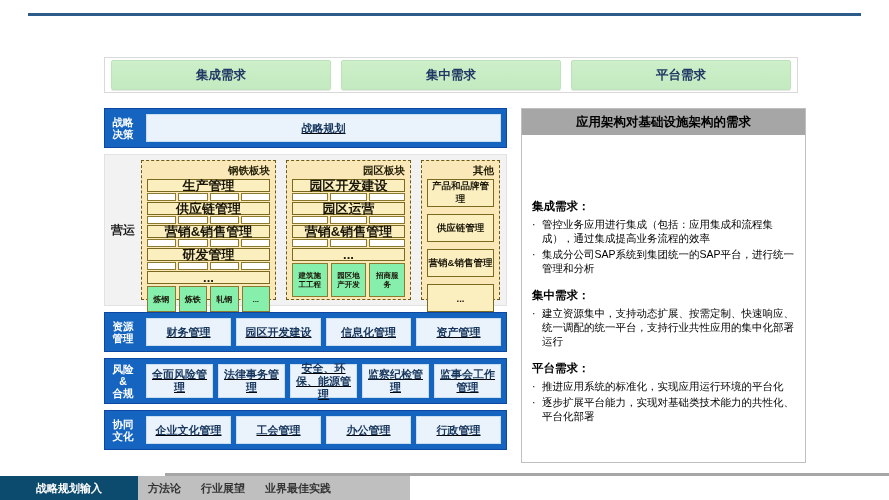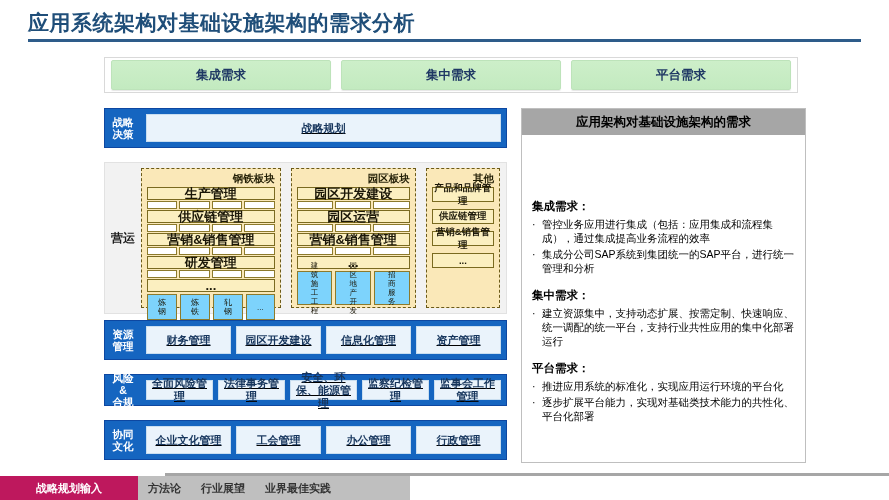--- a/index.html
+++ b/index.html
@@ -39,21 +39,21 @@
   }
 
   
   #left-panel{position:absolute;left:104px;top:108px;width:403px;height:355px;}
 
   .band{
     display:flex;align-items:stretch;
     background:#1565C0;
     border:1px solid #0D47A1;
     box-sizing:border-box;
-    margin-bottom:14px;
+    margin-bottom:6px;
   }
   .band-label{
     width:36px;flex:0 0 36px;
     display:flex;align-items:center;justify-content:center;
     color:#ffffff;font-size:10.5px;font-weight:bold;line-height:12px;
     text-align:center;
   }
   .band-items{
     flex:1;display:flex;align-items:stretch;gap:5px;
     padding:5px 5px;box-sizing:border-box;text-decoration:underline;
@@ -61,21 +61,21 @@
   .cell{
     flex:1;background:#EAF3FB;border:1px solid #C9DEF0;
     display:flex;align-items:center;justify-content:center;
     text-align:center;
     font-size:11px;font-weight:bold;color:#17365D;line-height:13px;
     padding:2px 1px;box-sizing:border-box;
   }
 
   #band-strategy{height:40px;}
   #band-resource{height:40px;}
-  #band-risk{height:32px;}
+  #band-risk{height:46px;}
   #band-culture{height:40px;}
 
   
   #ops-band{
     display:flex;align-items:stretch;
     background:#F2F2F2;border:1px solid #E2E2E2;
     height:152px;box-sizing:border-box;margin-bottom:6px;
   }
   #ops-label{
     width:36px;flex:0 0 36px;
@@ -106,31 +106,31 @@
     box-sizing:border-box;
   }
   .conn-row{
     display:flex;height:8px;margin:1px 0;gap:2px;
   }
   .conn-cell{
     flex:1;background:#ffffff;border:1px solid #8C7A2C;box-sizing:border-box;
   }
   .leaf-row{display:flex;gap:3px;height:26px;margin-top:2px;}
   .leaf{
-    flex:1;background:#7dd3fc;border:1px solid #8C7A2C;
-    display:flex;align-items:center;justify-content:center;
-    font-size:8px;font-weight:normal;color:#1b1708;line-height:9px;
-    text-align:center;box-sizing:border-box;padding:10px;
+    flex:1;background:#86efac;border:1px solid #8C7A2C;
+    display:flex;align-items:center;justify-content:center;
+    font-size:8px;font-weight:bold;color:#1b1708;line-height:9px;
+    text-align:center;box-sizing:border-box;padding:3px;
   }
   .leaf-tall{height:34px;font-size:7.5px;}
 
   .other-bar{
     background:#FBEFC0;border:1px solid #7A6A20;
     text-align:center;font-size:9.5px;font-weight:bold;color:#1b1708;
-    height:15px;display:flex;align-items:center;justify-content:center;
+    height:28px;display:flex;align-items:center;justify-content:center;
     margin-bottom:7px;box-sizing:border-box;
   }
 
   
   #right-panel{
     position:absolute;left:521px;top:108px;width:285px;height:355px;
     border:1px solid #BFBFBF;background:#ffffff;box-sizing:border-box;
   }
   #right-header{
     height:26px;background:#A6A6A6;
@@ -150,31 +150,30 @@
   
   #bottom-bar{
     position:absolute;left:0;bottom:0;width:410px;height:24px;
     background:#BFBFBF;display:flex;align-items:stretch;
   }
   .tab{
     display:flex;align-items:center;justify-content:center;
     font-size:11px;font-weight:bold;color:#333333;
     padding:0 10px;
   }
-  .tab.active{background:#be185d;color:#ffffff;width:118px;}
+  .tab.active{background:#0c4a6e;color:#ffffff;width:118px;}
   #bottom-rule{
     position:absolute;left:165px;bottom:24px;width:724px;height:3px;
     background:#A6A6A6;
   }
 </style>
 </head>
 <body>
 
 <div id="title-bar">
-  <div id="page-title">应用系统架构对基础设施架构的需求分析</div>
   <div id="title-rule"></div>
 </div>
 
 <div id="req-strip">
   <div class="req-btn">
     <span>集成需求</span>
   </div>
   <div class="req-btn">
     <span>集中需求</span>
   </div>

